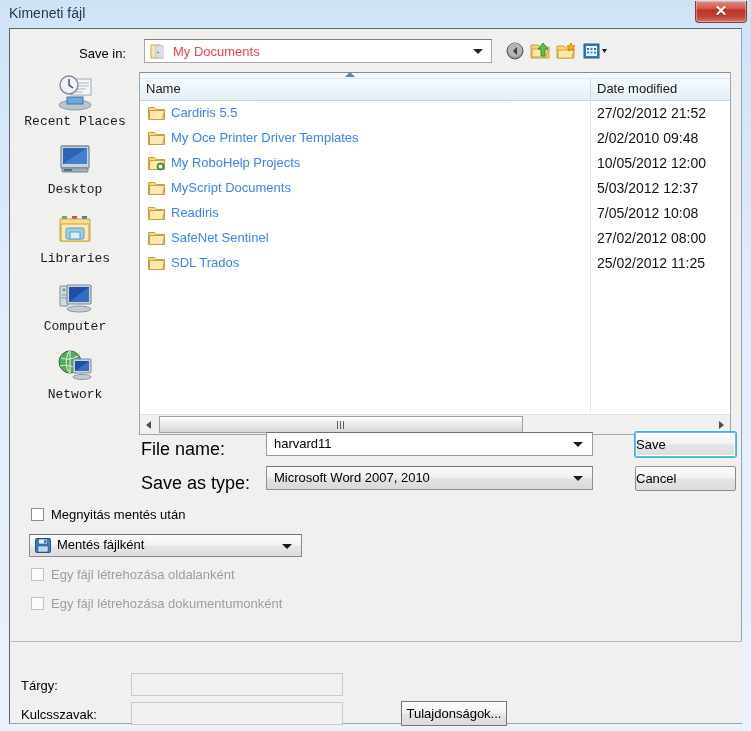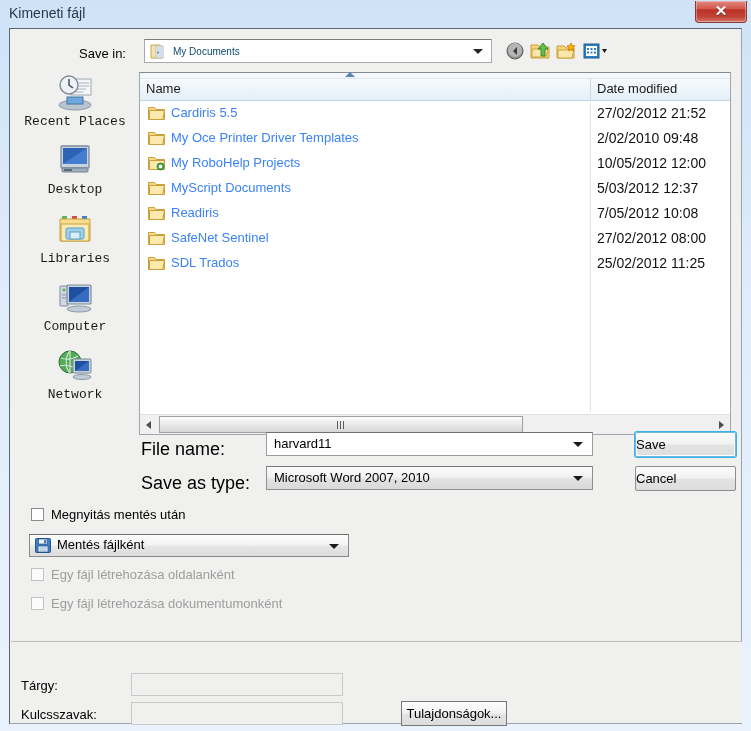--- a/index.html
+++ b/index.html
@@ -87,22 +87,22 @@
     cursor: pointer;
   }
   #savein-folder-icon {
     position: absolute;
     left: 5px; top: 3px;
     width: 17px; height: 17px;
   }
   #savein-text {
     position: absolute;
     left: 28px; top: 3px;
-    font-size: 10px;
-    color: #0c4a6e;
+    font-size: 13px;
+    color: #ef4444;
     line-height: 17px;
   }
   #savein-arrow {
     position: absolute;
     right: 8px; top: 9px;
     width: 0; height: 0;
     border-left: 5px solid transparent;
     border-right: 5px solid transparent;
     border-top: 5px solid #262626;
   }
@@ -374,21 +374,21 @@
     left: 20px; top: 0;
     font-size: 13px;
     color: #000;
     white-space: nowrap;
   }
   .opt-label.disabled { color: #9d9d9d; }
 
   #saveas-combo {
     position: absolute;
     left: 19px; top: 505px;
-    width: 320px; height: 23px;
+    width: 273px; height: 23px;
     background: linear-gradient(to bottom, #fcfcfc 0%, #f3f3f3 48%, #e6e6e6 52%, #dddddd 100%);
     border: 1px solid #8a8a8a;
     border-top-color: #6f6f6f;
     box-sizing: border-box;
     cursor: pointer;
   }
   #saveas-icon {
     position: absolute;
     left: 5px; top: 3px;
     width: 16px; height: 15px;

